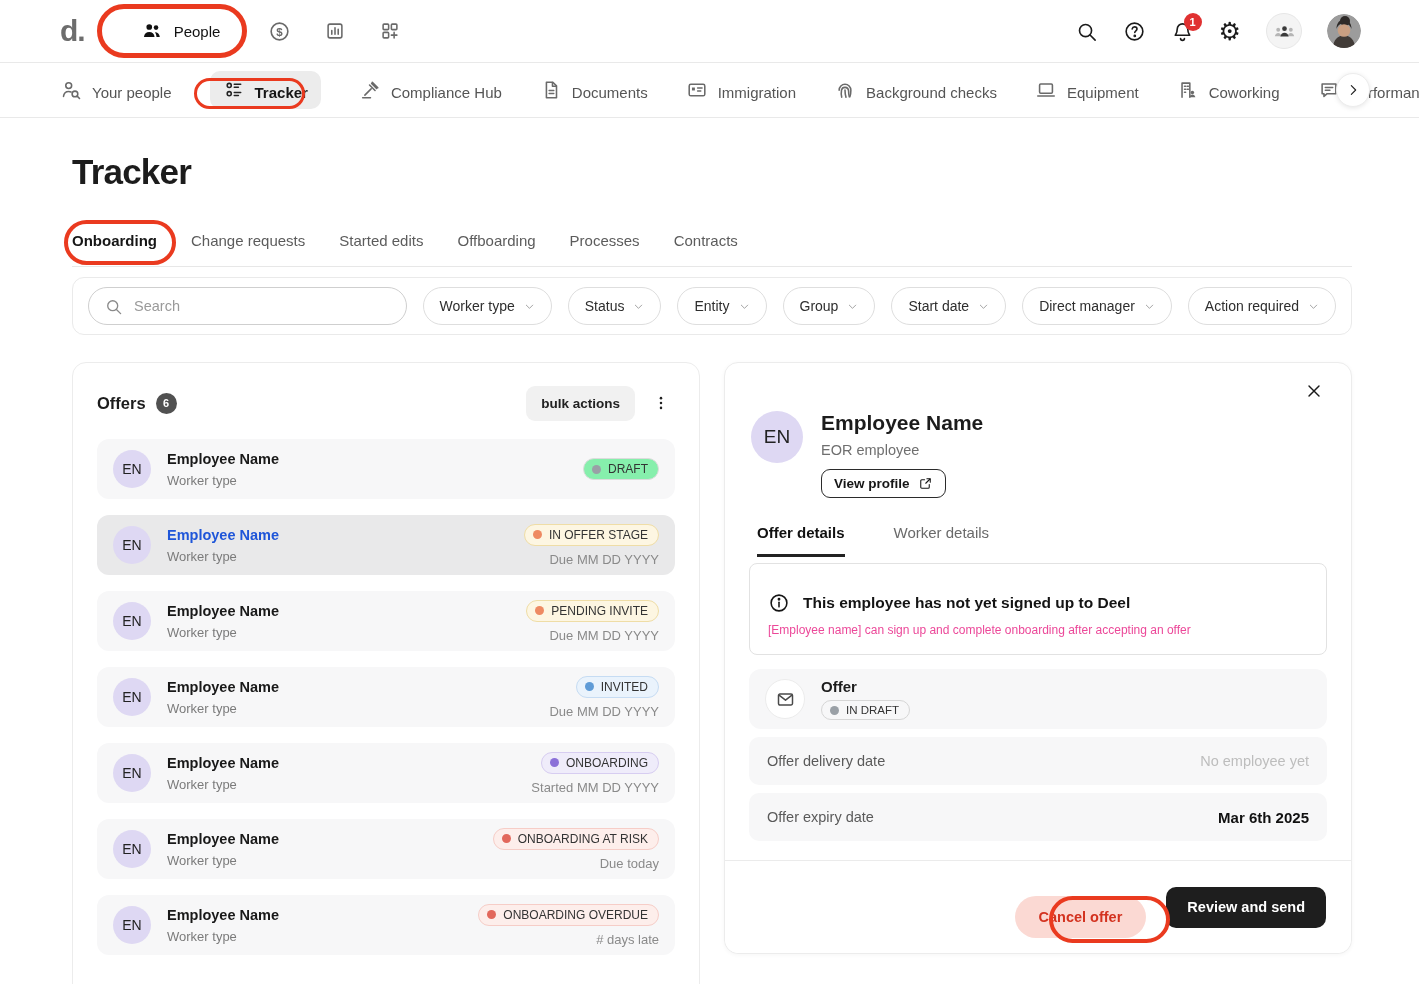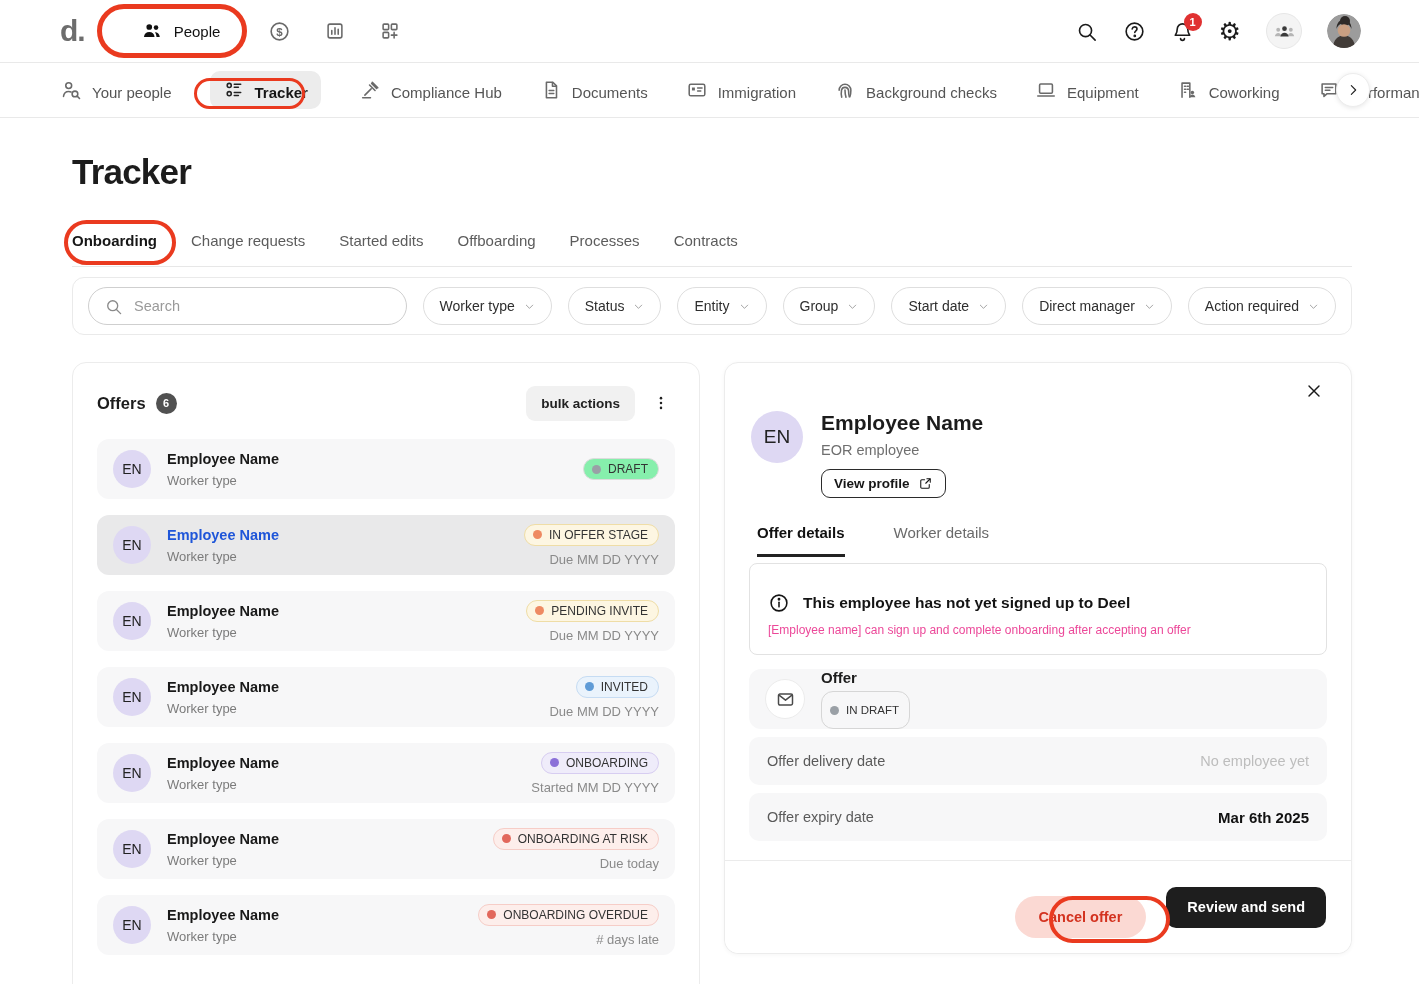--- a/index.html
+++ b/index.html
@@ -97,21 +97,21 @@
   .detail-tabs { display:flex; gap:49px; margin:26px 0 0 32px; font-size:15px; color:#6a6a6a; }
   .detail-tab { padding-bottom:13px; cursor:pointer; }
   .detail-tab.active { color:#111; font-weight:600; border-bottom:3px solid #222; }
   .detail-body { padding:6px 24px 0; }
   .info-card { border:1px solid #e2e2e2; border-radius:8px; padding:28px 18px 17px; background:#fff; }
   .info-title-row { display:flex; align-items:center; gap:13px; font-size:15.5px; font-weight:700; color:#141414; }
   .info-desc { margin-top:9px; font-size:12px; color:#ec4899; }
   .offer-card { margin-top:14px; background:#f7f7f8; border-radius:12px; padding:10px 16px; display:flex; align-items:center; gap:16px; height:60px; }
   .mail-circle { width:40px; height:40px; border-radius:50%; background:#fff; border:1px solid #ececec; display:flex; align-items:center; justify-content:center; color:#4a4a4a; }
   .offer-title { font-size:15px; font-weight:700; }
-  .offer-card .badge { margin-top:5px; height:38px; font-size:11.5px; }
+  .offer-card .badge { margin-top:5px; height:20px; font-size:11.5px; }
   .field-row { margin-top:8px; background:#f7f7f8; border-radius:10px; height:48px; display:flex; align-items:center; justify-content:space-between; padding:0 18px; font-size:14.5px; }
   .field-row:first-of-type { margin-top:16px; }
   .field-label { color:#5a5a5a; }
   .field-value.muted { color:#bdbdbd; }
   .field-value.strong { color:#111; font-weight:700; font-size:15px; }
   .detail-footer { position:absolute; left:0; right:0; bottom:0; height:93px; border-top:1px solid #ebebeb; border-radius:0 0 14px 14px; display:flex; align-items:center; justify-content:flex-end; gap:20px; padding-right:25px; background:#fff; }
   .cancel-btn { height:42px; border:none; border-radius:21px; padding:0 24px; background:var(--cancel-pink-bg,#fbd9d3); color:var(--cancel-red-text,#d3321f); font-size:14.5px; font-weight:600; font-family:inherit; cursor:pointer;margin-top:19px; }
   .review-btn { height:41px; border:none; border-radius:10px; padding:0 21px; background:var(--primary-button-dark,#1e1e1e); color:#fff; font-size:14.5px; font-weight:600; font-family:inherit; cursor:pointer; }
 
   

